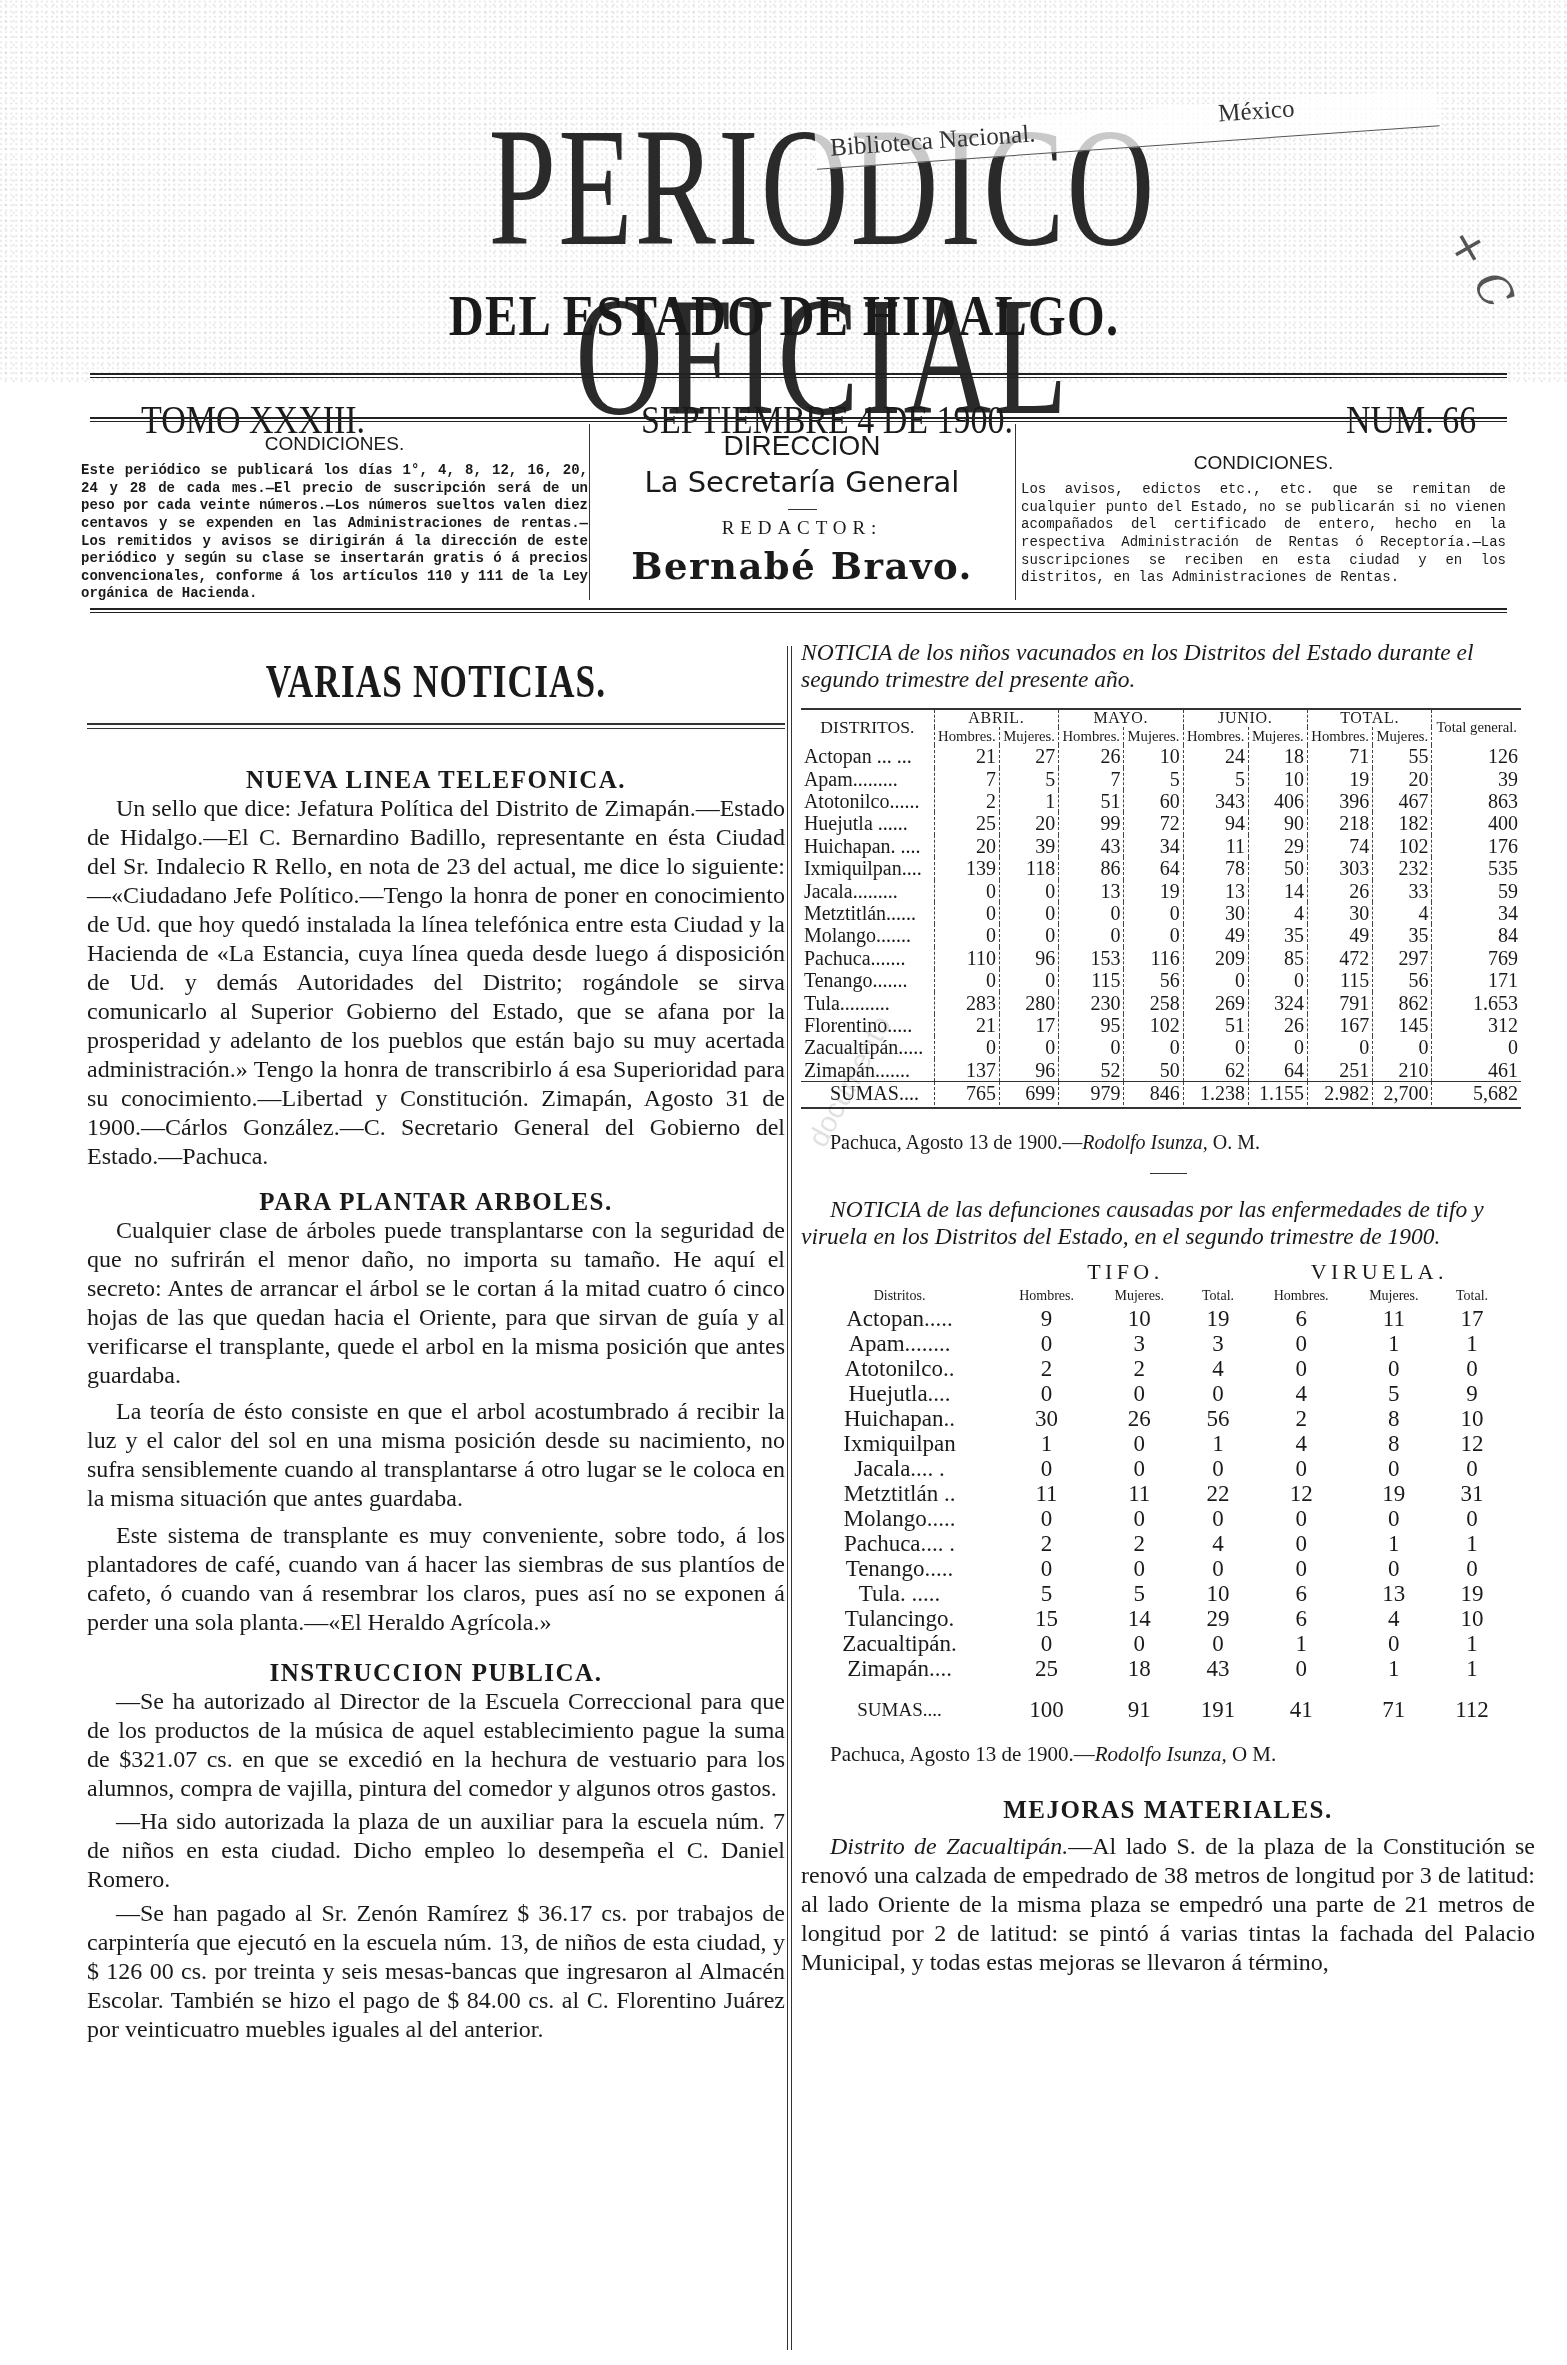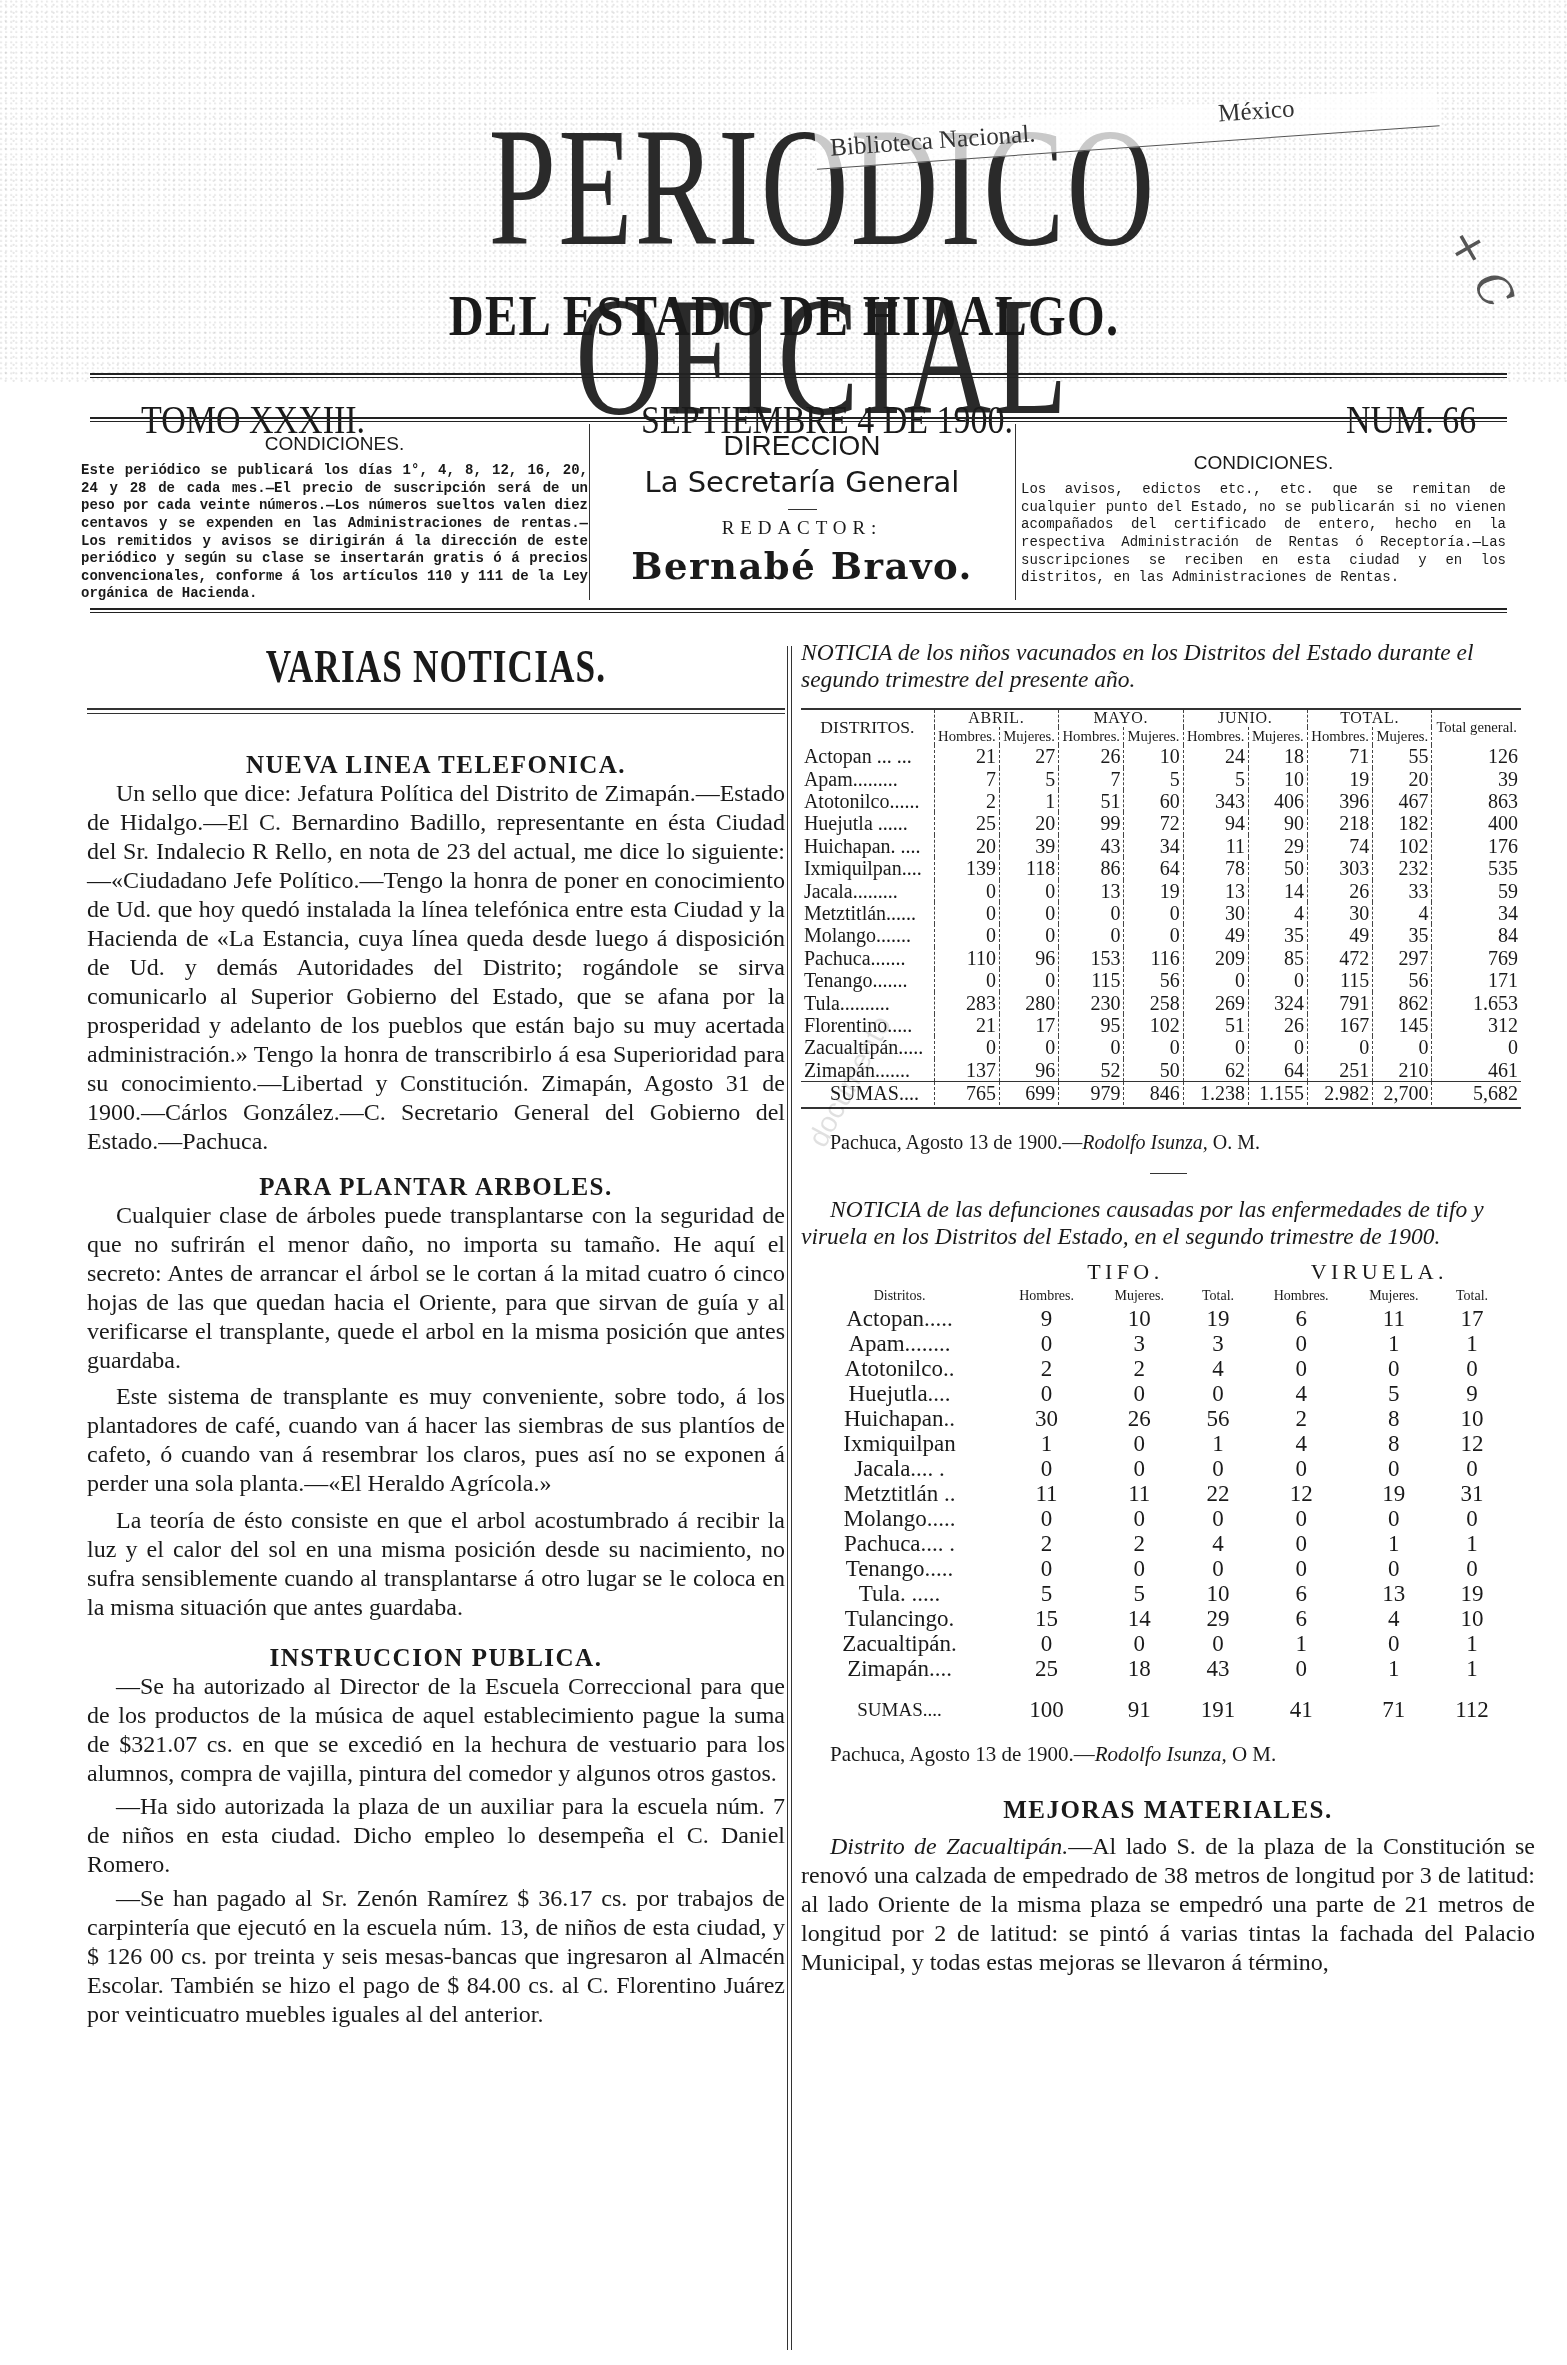--- a/index.html
+++ b/index.html
@@ -42,21 +42,21 @@
   .cond-title { text-align:center; font-family:"Liberation Sans",sans-serif; font-size:19px; margin-bottom:7.3px; }
   .cond-body { font-family:Liberation Mono, monospace; font-size:14px; line-height:17.6px; text-align:justify; font-weight:bold; }
   .cond-right .cond-body { font-weight:normal; }
   .vline { position:absolute; width:0; border-left:1.5px solid #333; }
   .direccion { position:absolute; left:591px; top:430px; width:422px; text-align:center; }
   .direccion .d1 { font-family:"Liberation Sans",sans-serif; font-size:28px; }
   .direccion .d2 { font-family:"DejaVu Sans",sans-serif; font-size:29px; margin-top:2.9px; }
   .direccion .dash { width:29px; margin:10.3px auto 7.3px; border-top:1.5px solid #333; }
   .direccion .d3 { font-family:"Liberation Serif",serif; font-size:19px; letter-spacing:5.9px; }
   .direccion .d4 { font-family:"DejaVu Serif",serif; font-weight:bold; font-size:37px; letter-spacing:1.5px; margin-top:4.4px; }
-  .left-col { position:absolute; left:87px; top:639px; width:698px; }
+  .left-col { position:absolute; left:87px; top:654px; width:698px; }
   .section-title { text-align:center; font-family:Liberation Serif, serif; font-size:25px; letter-spacing:1.5px; margin:0; }
   .varias { text-align:center; font-family:"Liberation Serif",serif; font-size:47px; transform:scaleX(0.75); margin:0 0 14.7px 0; letter-spacing:1.5px; }
   .para { font-family:"Liberation Serif",serif; font-size:24px; line-height:29px; text-align:justify; margin:0; text-indent:29px; }
   .right-col { position:absolute; left:801px; top:639px; width:734px; }
   .notice-head { font-family:"Liberation Serif",serif; font-style:italic; font-size:23.5px; line-height:27px; margin:0; }
   table { border-collapse:collapse; font-family:"Liberation Serif",serif; }
   .vac { width:720px; margin-top:14.7px; border-top:2.9px double #333; }
   .vac th { font-weight:normal; font-size:14.7px; line-height:14.7px; padding:1.5px 1.5px; }
   .vac th.month { font-size:16px; letter-spacing:0.7px; }
   .vac td { font-size:20px; line-height:22.4px; padding:0 2.9px; text-align:right; border-left:1.1px dashed #444; }
@@ -123,22 +123,22 @@
   <div style="border-top:2.2px solid #333; border-bottom:1.5px solid #333; height:2.9px; margin:0 0 37px 0;"></div>
 
   <article>
     <h2 class="section-title">NUEVA LINEA TELEFONICA.</h2>
     <p class="para">Un sello que dice: Jefatura Política del Distrito de Zimapán.—Estado de Hidalgo.—El C. Bernardino Badillo, representante en ésta Ciudad del Sr. Indalecio R Rello, en nota de 23 del actual, me dice lo siguiente:—«Ciudadano Jefe Político.—Tengo la honra de poner en conocimiento de Ud. que hoy quedó instalada la línea telefónica entre esta Ciudad y la Hacienda de «La Estancia, cuya línea queda desde luego á disposición de Ud. y demás Autoridades del Distrito; rogándole se sirva comunicarlo al Superior Gobierno del Estado, que se afana por la prosperidad y adelanto de los pueblos que están bajo su muy acertada administración.» Tengo la honra de transcribirlo á esa Superioridad para su conocimiento.—Libertad y Constitución. Zimapán, Agosto 31 de 1900.—Cárlos González.—C. Secretario General del Gobierno del Estado.—Pachuca.</p>
   </article>
 
   <article style="margin-top:17.6px;">
     <h2 class="section-title">PARA PLANTAR ARBOLES.</h2>
     <p class="para">Cualquier clase de árboles puede transplantarse con la seguridad de que no sufrirán el menor daño, no importa su tamaño. He aquí el secreto: Antes de arrancar el árbol se le cortan á la mitad cuatro ó cinco hojas de las que quedan hacia el Oriente, para que sirvan de guía y al verificarse el transplante, quede el arbol en la misma posición que antes guardaba.</p>
+    <p class="para" style="margin-top:7.3px;">La teoría de ésto consiste en que el arbol acostumbrado á recibir la luz y el calor del sol en una misma posición desde su nacimiento, no sufra sensiblemente cuando al transplantarse á otro lugar se le coloca en la misma situación que antes guardaba.</p>
     <p class="para" style="margin-top:7.3px;">Este sistema de transplante es muy conveniente, sobre todo, á los plantadores de café, cuando van á hacer las siembras de sus plantíos de cafeto, ó cuando van á resembrar los claros, pues así no se exponen á perder una sola planta.—«El Heraldo Agrícola.»</p>
-    <p class="para" style="margin-top:7.3px;">La teoría de ésto consiste en que el arbol acostumbrado á recibir la luz y el calor del sol en una misma posición desde su nacimiento, no sufra sensiblemente cuando al transplantarse á otro lugar se le coloca en la misma situación que antes guardaba.</p>
   </article>
 
   <article style="margin-top:22px;">
     <h2 class="section-title">INSTRUCCION PUBLICA.</h2>
     <p class="para">—Se ha autorizado al Director de la Escuela Correccional para que de los productos de la música de aquel establecimiento pague la suma de $321.07 cs. en que se excedió en la hechura de vestuario para los alumnos, compra de vajilla, pintura del comedor y algunos otros gastos.</p>
     <p class="para" style="margin-top:4.4px;">—Ha sido autorizada la plaza de un auxiliar para la escuela núm. 7 de niños en esta ciudad. Dicho empleo lo desempeña el C. Daniel Romero.</p>
     <p class="para" style="margin-top:4.4px;">—Se han pagado al Sr. Zenón Ramírez $ 36.17 cs. por trabajos de carpintería que ejecutó en la escuela núm. 13, de niños de esta ciudad, y $ 126 00 cs. por treinta y seis mesas-bancas que ingresaron al Almacén Escolar. También se hizo el pago de $ 84.00 cs. al C. Florentino Juárez por veinticuatro muebles iguales al del anterior.</p>
   </article>
 </main>
 

